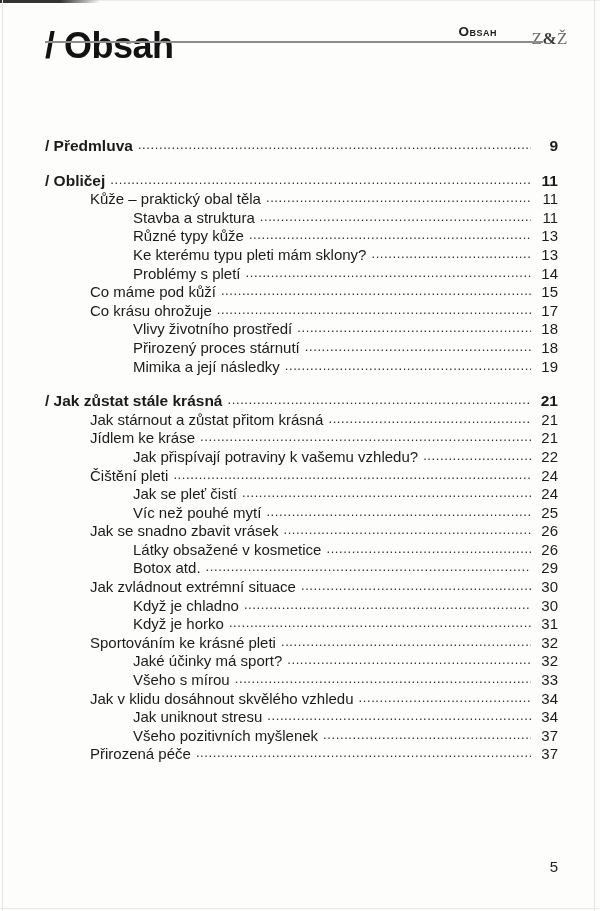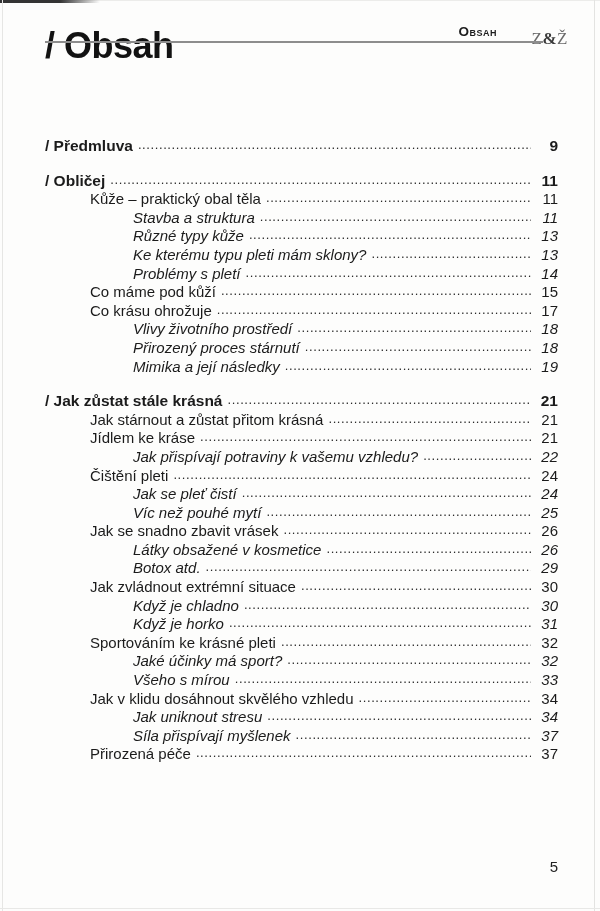--- a/index.html
+++ b/index.html
@@ -37,21 +37,21 @@
   .page-title {
     margin: 27px 0 0 45px;
     font-size: 36px; line-height: 38px;
     font-weight: bold; letter-spacing: -0.5px; color:#121212;
   }
 
   .toc { margin: 72px 42px 0 45px; }
   .toc-row { display:flex; align-items: flex-start; height: 18.6px; font-size: 15px; }
   .toc-row.level-0 { font-weight: bold; font-size: 15.5px; }
   .toc-row.level-1 { padding-left: 45px; }
-  .toc-row.level-2 { padding-left: 88px; font-style: italic; }
+  .toc-row.level-2 { padding-left: 88px; }
   .toc-row.gap { margin-top: 16px; }
   .toc-label { white-space: nowrap; }
   .dots {
     flex: 1; overflow: hidden; white-space: nowrap;
     margin: 0 3px 0 5px;
     font-weight: normal; font-style: normal;
     font-size: 13px; letter-spacing: .6px; color:#2b2b2b;
   }
   .dots::after { content: "........................................................................................................................................................................"; }
   .toc-page { min-width: 24px; text-align: right; }
@@ -221,21 +221,21 @@
         <span class="toc-label">Jak v klidu dosáhnout skvělého vzhledu</span>
         <span class="dots"></span>
         <span class="toc-page">34</span>
       </div>
       <div class="toc-row level-2">
         <span class="toc-label">Jak uniknout stresu</span>
         <span class="dots"></span>
         <span class="toc-page">34</span>
       </div>
       <div class="toc-row level-2">
-        <span class="toc-label">Síla přispívají myšlenek</span>
+        <span class="toc-label">Všeho pozitivních myšlenek</span>
         <span class="dots"></span>
         <span class="toc-page">37</span>
       </div>
       <div class="toc-row level-1">
         <span class="toc-label">Přirozená péče</span>
         <span class="dots"></span>
         <span class="toc-page">37</span>
       </div>
     </div>
 

